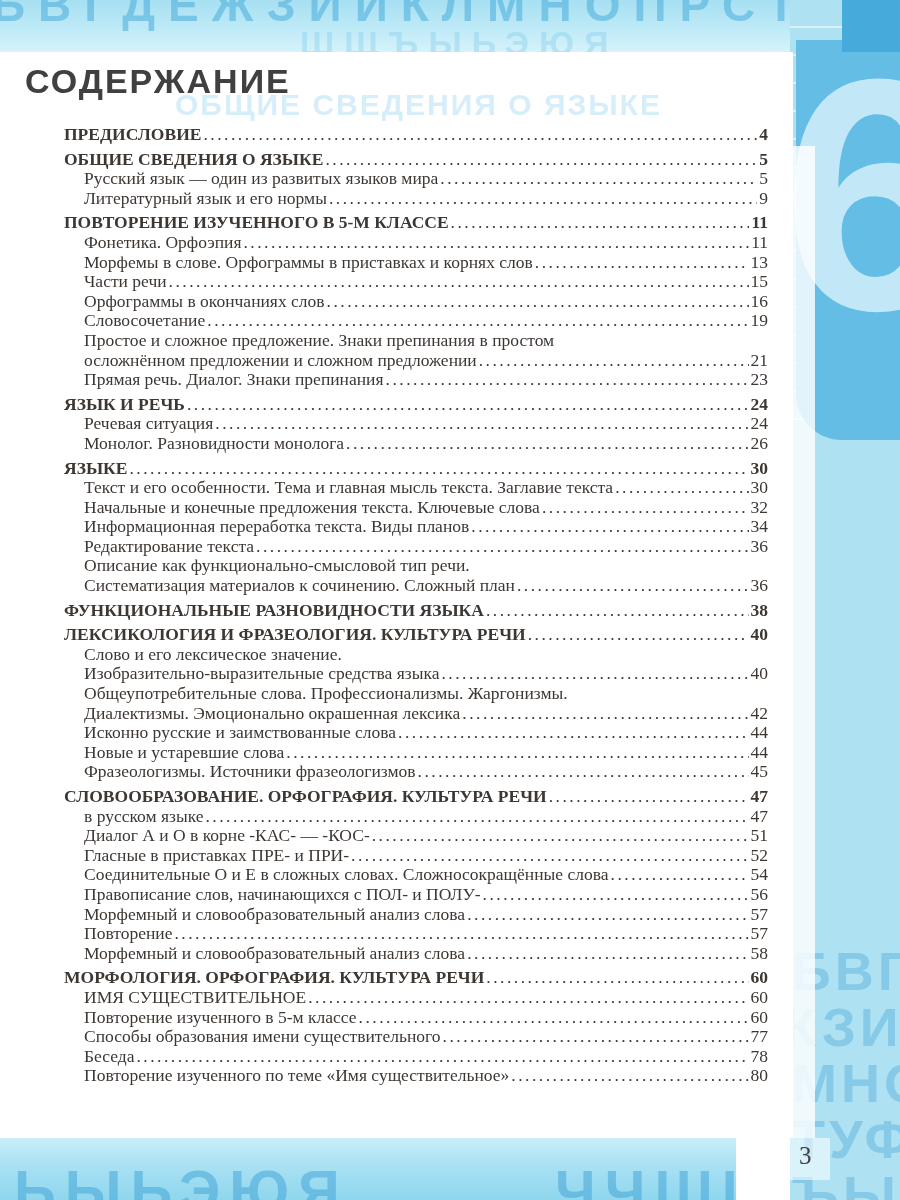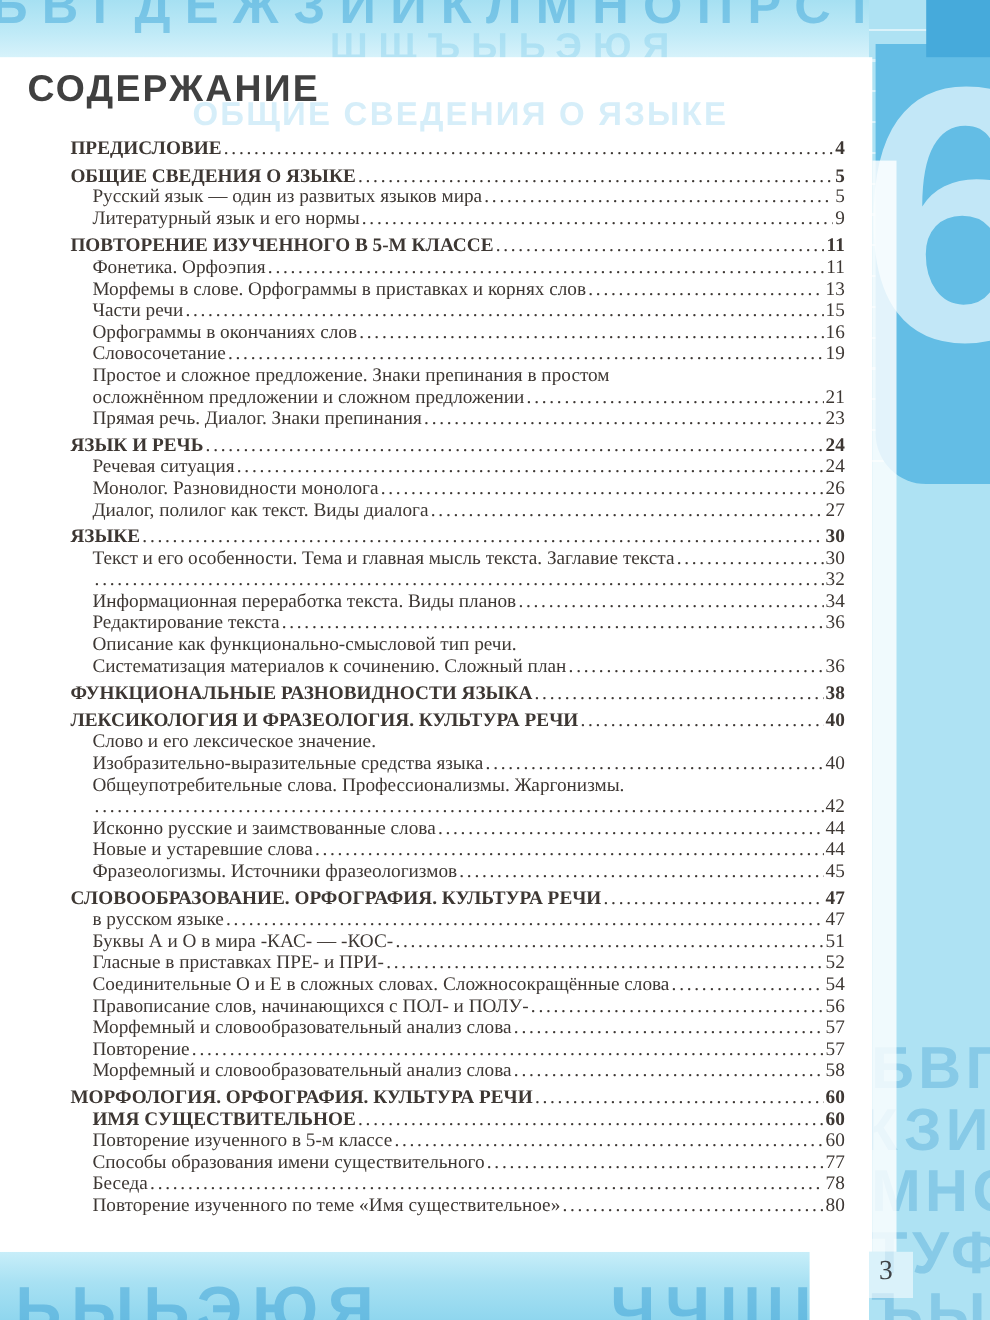--- a/index.html
+++ b/index.html
@@ -50,21 +50,21 @@
     font-family:"Liberation Sans",sans-serif;font-weight:bold;font-size:30px;
     letter-spacing:2px;color:rgba(120,200,235,0.30);white-space:nowrap;}
 
   
   .content{position:absolute;left:25px;top:62px;width:743px;z-index:3;color:#3d3733;}
   .title{font-family:"Liberation Sans",sans-serif;font-weight:bold;font-size:34px;
     letter-spacing:2px;color:#404040;text-align:left;margin:0 0 24px 0;}
 
   .toc{font-size:17.5px;line-height:19.6px;}
   .entry.h1{font-weight:bold;margin-top:5px;}
-  .entry.h2{font-weight:bold;padding-left:20px;}
+  .entry.h2{font-weight:normal;padding-left:20px;}
   .entry.item{padding-left:20px;}
   .line{display:flex;align-items:baseline;margin-left:39px;}
   .txt{white-space:nowrap;}
   .dots{flex:1 1 auto;overflow:hidden;white-space:nowrap;margin:0 2px;min-width:8px;}
   .dots::after{content:"..................................................................................................................................................................................................................";
     letter-spacing:2.5px;font-weight:normal;}
   .pg{white-space:nowrap;}
 
   .pagenum{position:absolute;left:799px;top:1142px;z-index:3;
     font-family:"Liberation Serif",serif;font-size:25px;color:#3f4245;}
@@ -199,43 +199,37 @@
           <span class="pg">24</span>
         </div>
       </div>
       <div class="entry item">
         <div class="line">
           <span class="txt">Монолог. Разновидности монолога</span>
           <span class="dots"></span>
           <span class="pg">26</span>
         </div>
       </div>
-      <div class="entry item">
-        <div class="line">
-          <span class="txt">Диалог, полилог как текст. Виды диалога</span>
-          <span class="dots"></span>
-          <span class="pg">27</span>
-        </div>
-      </div>
       <div class="entry h1">
         <div class="line">
           <span class="txt">ЯЗЫКЕ</span>
           <span class="dots"></span>
           <span class="pg">30</span>
         </div>
       </div>
       <div class="entry item">
         <div class="line">
           <span class="txt">Текст и его особенности. Тема и главная мысль текста. Заглавие текста</span>
           <span class="dots"></span>
           <span class="pg">30</span>
         </div>
       </div>
       <div class="entry item">
         <div class="line">
+          <span class="txt">Начальные и конечные предложения текста. Ключевые слова</span>
           <span class="dots"></span>
           <span class="pg">32</span>
         </div>
       </div>
       <div class="entry item">
         <div class="line">
           <span class="txt">Информационная переработка текста. Виды планов</span>
           <span class="dots"></span>
           <span class="pg">34</span>
         </div>
@@ -279,20 +273,21 @@
           <span class="txt">Изобразительно-выразительные средства языка</span>
           <span class="dots"></span>
           <span class="pg">40</span>
         </div>
       </div>
       <div class="entry item">
         <div class="line">
           <span class="txt">Общеупотребительные слова. Профессионализмы. Жаргонизмы.</span>
         </div>
         <div class="line">
+          <span class="txt">Диалектизмы. Эмоционально окрашенная лексика</span>
           <span class="dots"></span>
           <span class="pg">42</span>
         </div>
       </div>
       <div class="entry item">
         <div class="line">
           <span class="txt">Исконно русские и заимствованные слова</span>
           <span class="dots"></span>
           <span class="pg">44</span>
         </div>
@@ -320,21 +315,21 @@
       </div>
       <div class="entry item">
         <div class="line">
           <span class="txt">в русском языке</span>
           <span class="dots"></span>
           <span class="pg">47</span>
         </div>
       </div>
       <div class="entry item">
         <div class="line">
-          <span class="txt">Буквы А и О в мира -КАС- — -КОС-</span>
+          <span class="txt">Диалог А и О в корне -КАС- — -КОС-</span>
           <span class="dots"></span>
           <span class="pg">51</span>
         </div>
       </div>
       <div class="entry item">
         <div class="line">
           <span class="txt">Гласные в приставках ПРЕ- и ПРИ-</span>
           <span class="dots"></span>
           <span class="pg">52</span>
         </div>

